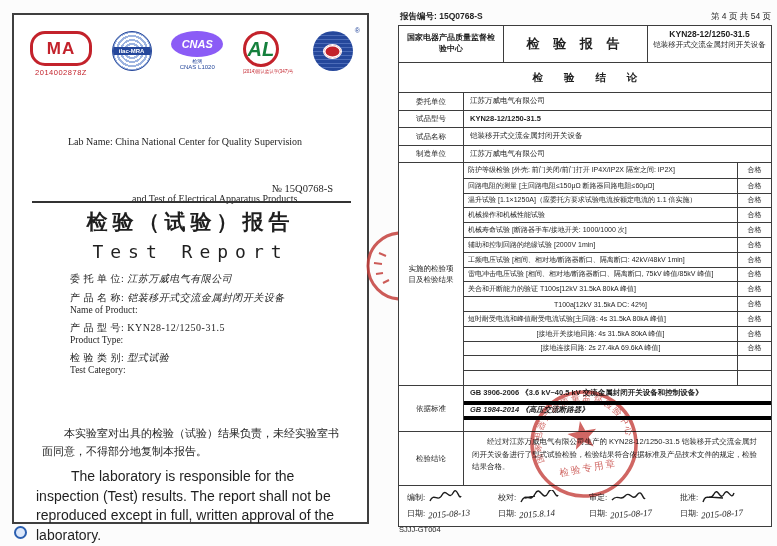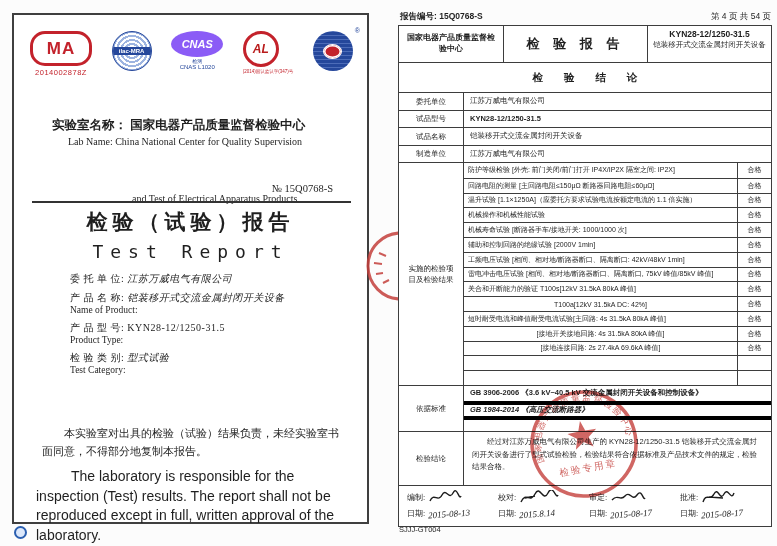--- a/index.html
+++ b/index.html
@@ -25,22 +25,22 @@
     background:repeating-radial-gradient(circle at 50% 50%, #fff 0 2px, #9db4e0 2px 4px);
     display:flex;align-items:center;justify-content:center;overflow:hidden;}
   .ilac-band{background:#25479b;color:#fff;font-size:6px;font-weight:bold;
     width:100%;text-align:center;padding:1px 0;}
   .cnas-oval{width:52px;height:26px;background:#8b5cf6;border-radius:50%;
     display:flex;align-items:center;justify-content:center;color:#fff;
     font-style:italic;font-weight:bold;font-size:11px;}
   .cnas-cap1{font-size:5px;color:#25479b;margin-top:1px;}
   .cnas-cap2{font-size:6px;color:#25479b;}
   .cal-circle{width:36px;height:36px;border:3px solid #c3222b;border-radius:50%;
-    display:flex;align-items:center;justify-content:center;color:#b91c1c;
-    font-weight:bold;font-size:12px;font-style:italic;box-sizing:border-box;}
+    display:flex;align-items:center;justify-content:center;color:#15803d;
+    font-weight:bold;font-size:20px;font-style:italic;box-sizing:border-box;}
   .cal-cap{font-size:4.5px;color:#c3222b;margin-top:2px;white-space:nowrap;}
   .globe-wrap{position:relative;}
   .globe-circle{width:40px;height:40px;border-radius:50%;background:
     repeating-linear-gradient(0deg,#25479b 0 3px,#4d6cb8 3px 4px);
     display:flex;align-items:center;justify-content:center;}
   .globe-core{width:17px;height:13px;background:#c3222b;border-radius:50%;
     border:1.5px solid #fff;box-shadow:inset 0 0 0 1.5px #fff;}
   .globe-reg{position:absolute;right:-7px;top:-4px;font-size:7px;color:#25479b;}
   .labname-zh{position:absolute;left:38px;top:102px;font-size:12.5px;font-weight:bold;
     font-family:"Liberation Serif","DejaVu Serif",serif;white-space:nowrap;}
@@ -150,21 +150,20 @@
         <div class="cal-cap">(2014)国认监认字(347)号</div>
       </div>
       <div class="logo globe-wrap">
         <div class="globe-circle">
           <div class="globe-core"></div>
         </div>
         <span class="globe-reg">®</span>
       </div>
     </div>
 
-    <div class="labname-zh">实验室名称： 国家电器产品质量监督检验中心</div>
     <div class="labname-en1 serif">Lab Name:   China National Center for Quality Supervision</div>
     <div class="labname-en2 serif">and Test of Electrical Apparatus Products</div>
 
     <div class="report-no serif">№  15Q0768-S</div>
     <div class="top-rule"></div>
 
     <div class="title-zh serif">检验（试验）报告</div>
     <div class="title-en">Test  Report</div>
 
     <div class="fields">

